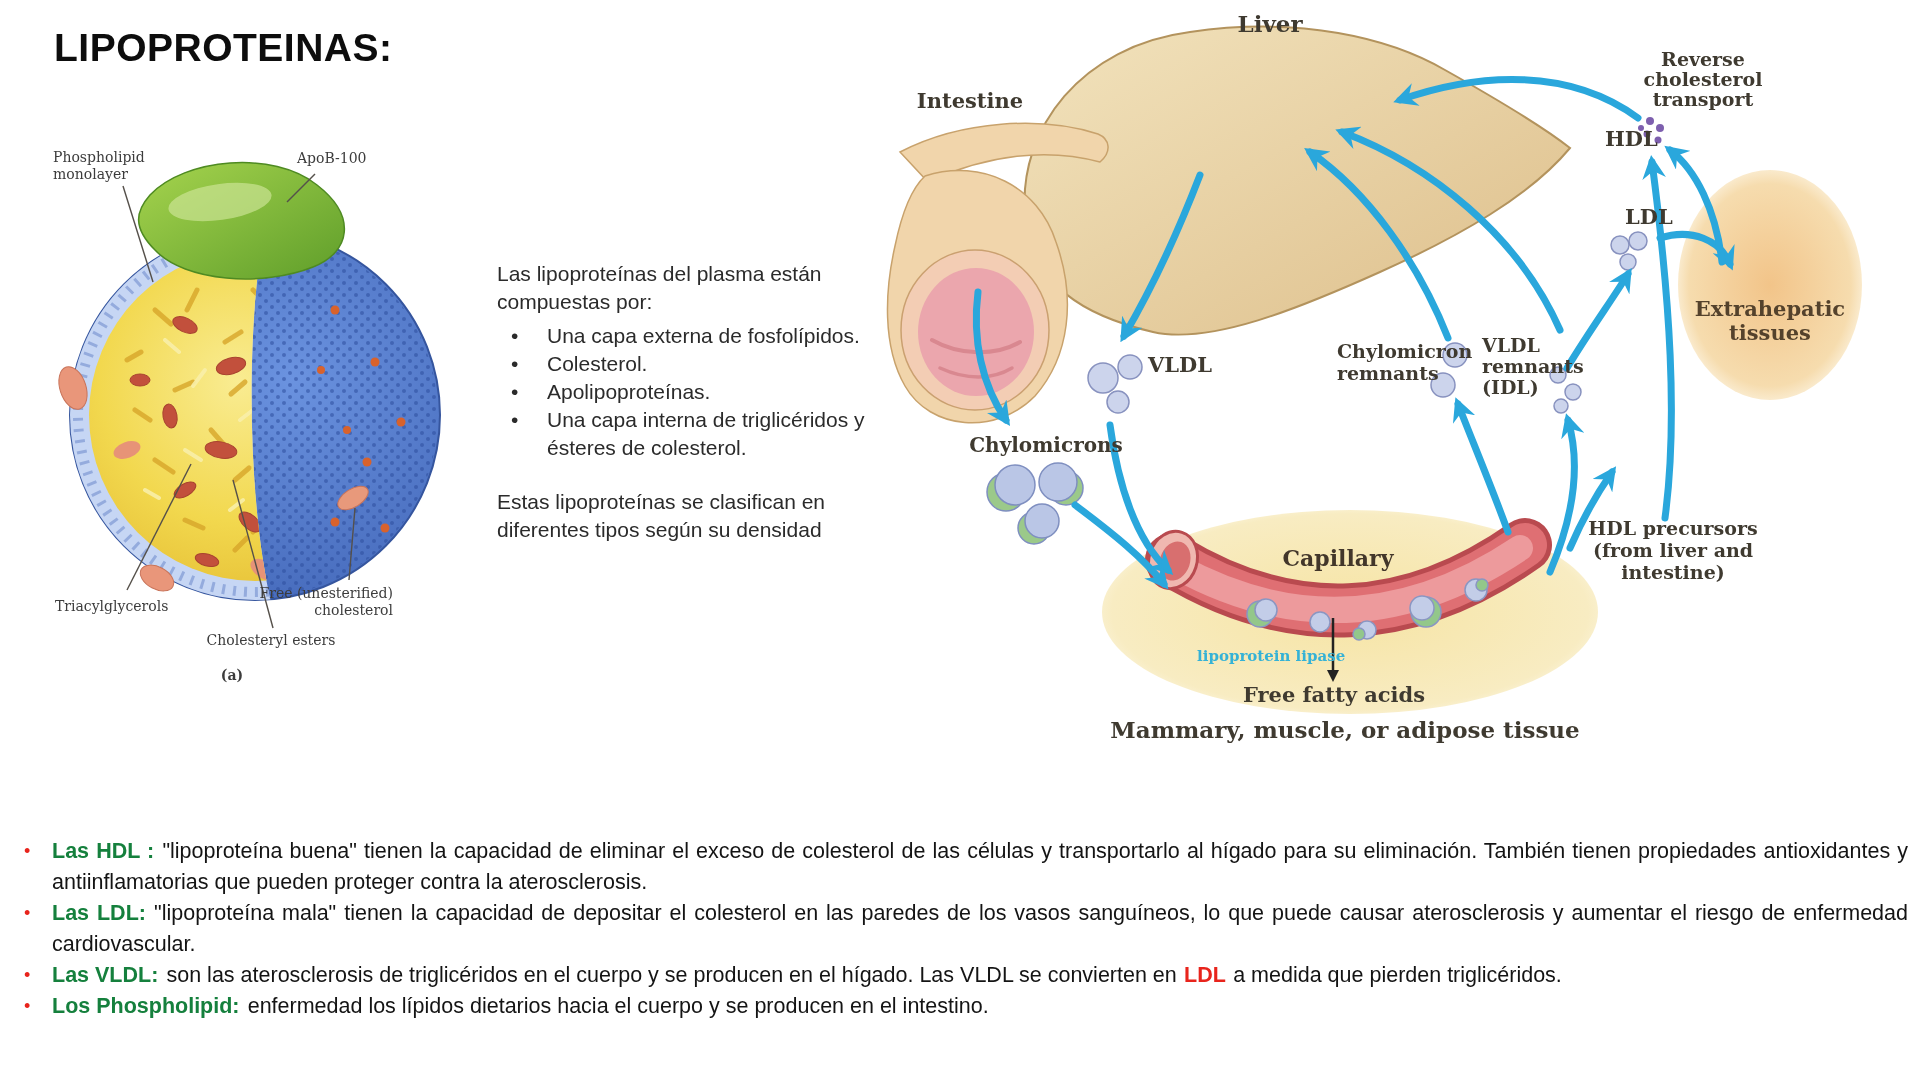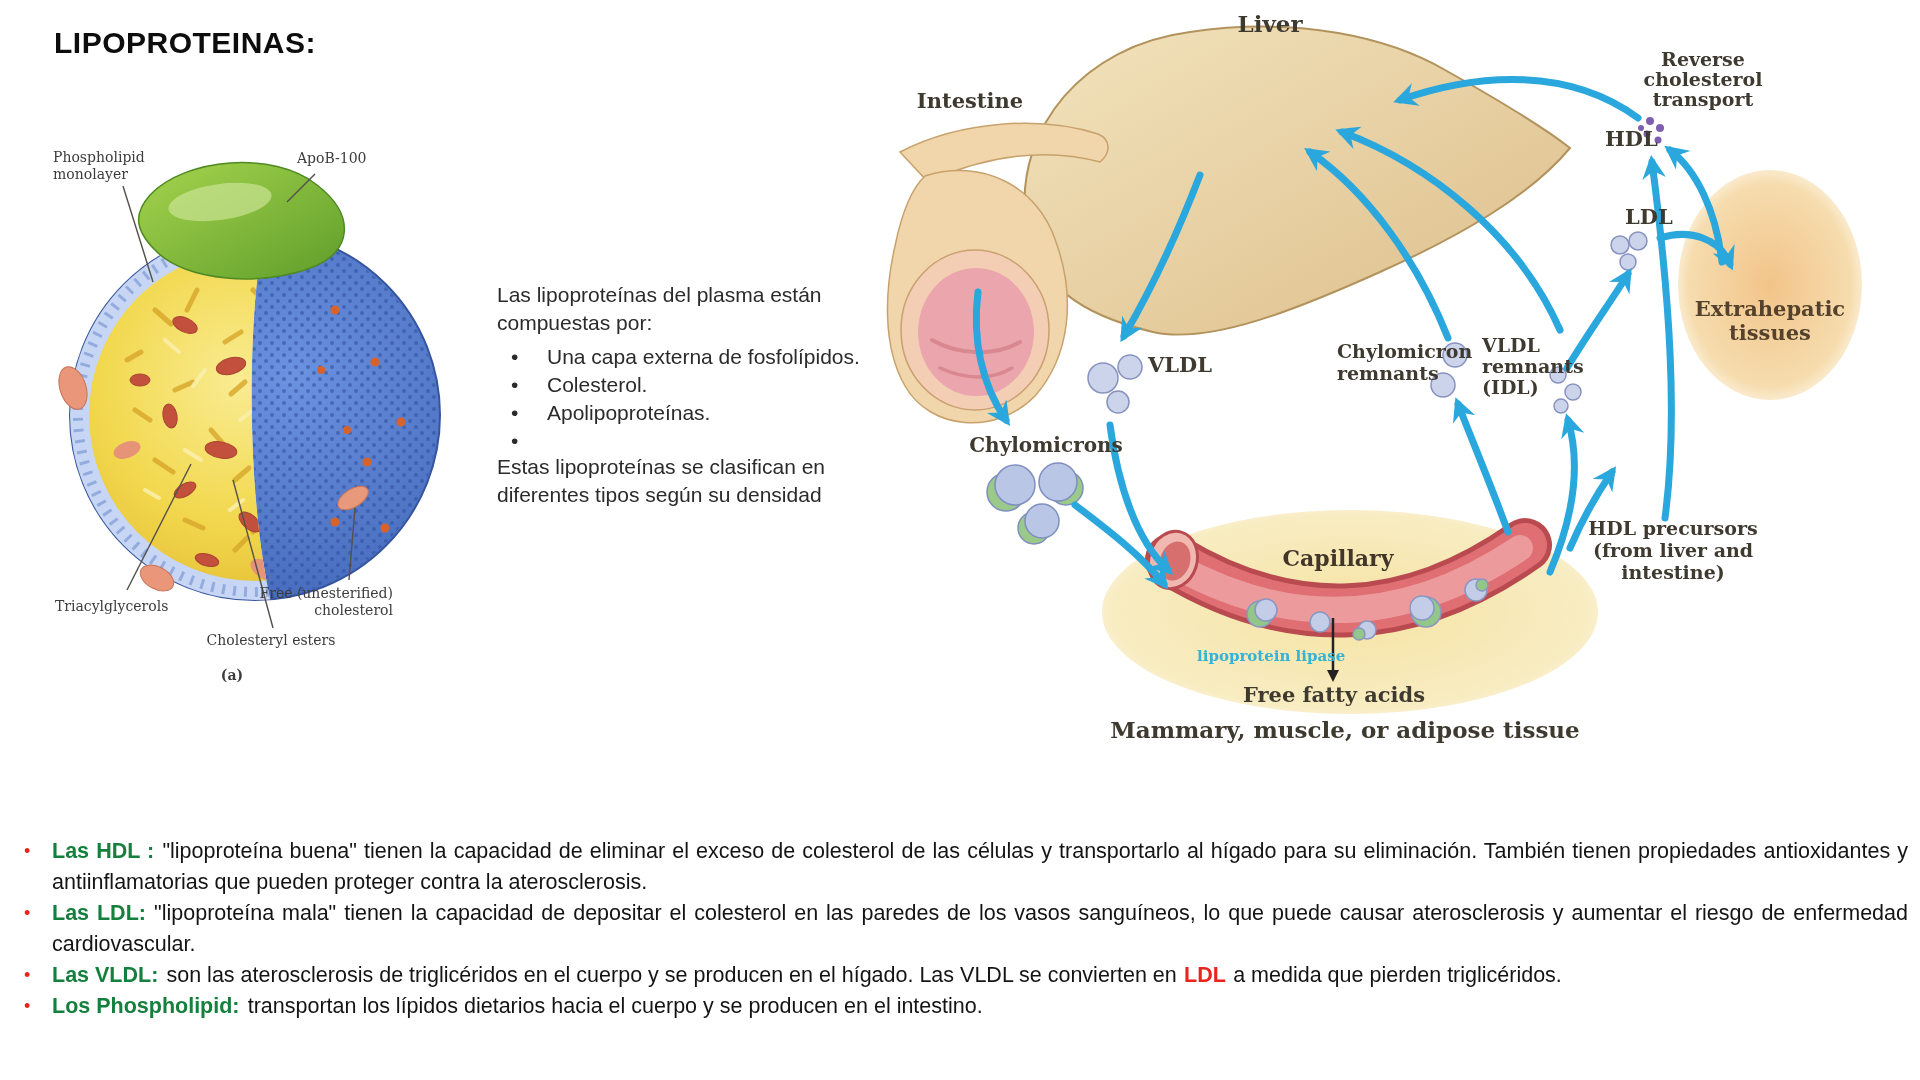--- a/index.html
+++ b/index.html
@@ -1,20 +1,20 @@
 <!DOCTYPE html>
 <html><head>
 <meta charset="utf-8">
 <style>
   html,body{margin:0;padding:0;background:#ffffff;width:1920px;height:1080px;overflow:hidden;
     font-family:"Liberation Sans",sans-serif;color:#222;}
   .abs{position:absolute;}
-  #title{left:54px;top:26px;font-size:30px;font-weight:bold;color:#0d0d0d;letter-spacing:.5px;}
+  #title{left:54px;top:26px;font-size:39px;font-weight:bold;color:#0d0d0d;letter-spacing:.5px;}
   
-  #comp{left:497px;top:260px;width:392px;font-size:21px;line-height:28px;color:#2b2b2b;margin-top:21px;}
+  #comp{left:497px;top:260px;width:392px;font-size:21px;line-height:28px;color:#2b2b2b;}
   #comp .intro{margin:0 0 6px 0;}
   .mini-b{position:relative;padding-left:50px;}
   .mini-m{position:absolute;left:14px;top:0;}
   #comp .outro{margin:26px 0 0 0;}
   
   #bullets{left:16px;top:836px;width:1892px;font-size:21.5px;line-height:31px;color:#141414;}
   .bb{position:relative;padding-left:36px;margin:0;}
   .bm{position:absolute;left:8px;top:0;color:#e8241c;font-size:18px;}
   .bb p{margin:0;text-align:justify;}
   .lead{color:#15803d;font-weight:bold;margin-right:.38em;}
@@ -153,20 +153,21 @@
   <div class="mini-b">
     <span class="mini-m">•</span>
     <span>Colesterol.</span>
   </div>
   <div class="mini-b">
     <span class="mini-m">•</span>
     <span>Apolipoproteínas.</span>
   </div>
   <div class="mini-b">
     <span class="mini-m">•</span>
+    <span>Una capa interna de triglicéridos y ésteres de colesterol.</span>
   </div>
   <p class="outro">Estas lipoproteínas se clasifican en diferentes tipos según su densidad</p>
 </div>
 
 <svg class="abs" style="left:870px;top:0;" width="1010" height="770" viewBox="0 0 1010 770">
   <defs>
     <marker id="ah" viewBox="0 0 10 10" refX="7" refY="5" markerWidth="3.4" markerHeight="3.4" orient="auto-start-reverse">
       <path d="M0,0 L10,5 L0,10 L3.2,5 Z" fill="#2aa7dc"></path>
     </marker>
     <linearGradient id="liverg" x1="0" y1="0" x2="1" y2="1">
@@ -313,15 +314,15 @@
     <p><span class="lead">Las LDL:</span><span>"lipoproteína mala" tienen la capacidad de depositar el colesterol en las paredes de los vasos sanguíneos, lo que puede causar aterosclerosis y aumentar el riesgo de enfermedad cardiovascular.</span></p>
   </div>
   <div class="bb">
     <span class="bm">•</span>
     <p>
       <span class="lead">Las VLDL:</span><span class="seg-b">son las aterosclerosis de triglicéridos en el cuerpo y se producen en el hígado. Las VLDL se convierten en</span><span class="hl" style="margin-left:0;">LDL</span><span>a medida que pierden triglicéridos.</span>
     </p>
   </div>
   <div class="bb">
     <span class="bm">•</span>
-    <p><span class="lead">Los Phospholipid:</span><span>transportan los lípidos dietarios hacia el cuerpo y se producen en el intestino.</span></p>
+    <p><span class="lead">Los Phospholipid:</span><span>enfermedad los lípidos dietarios hacia el cuerpo y se producen en el intestino.</span></p>
   </div>
 </div>
 
 </body></html>

